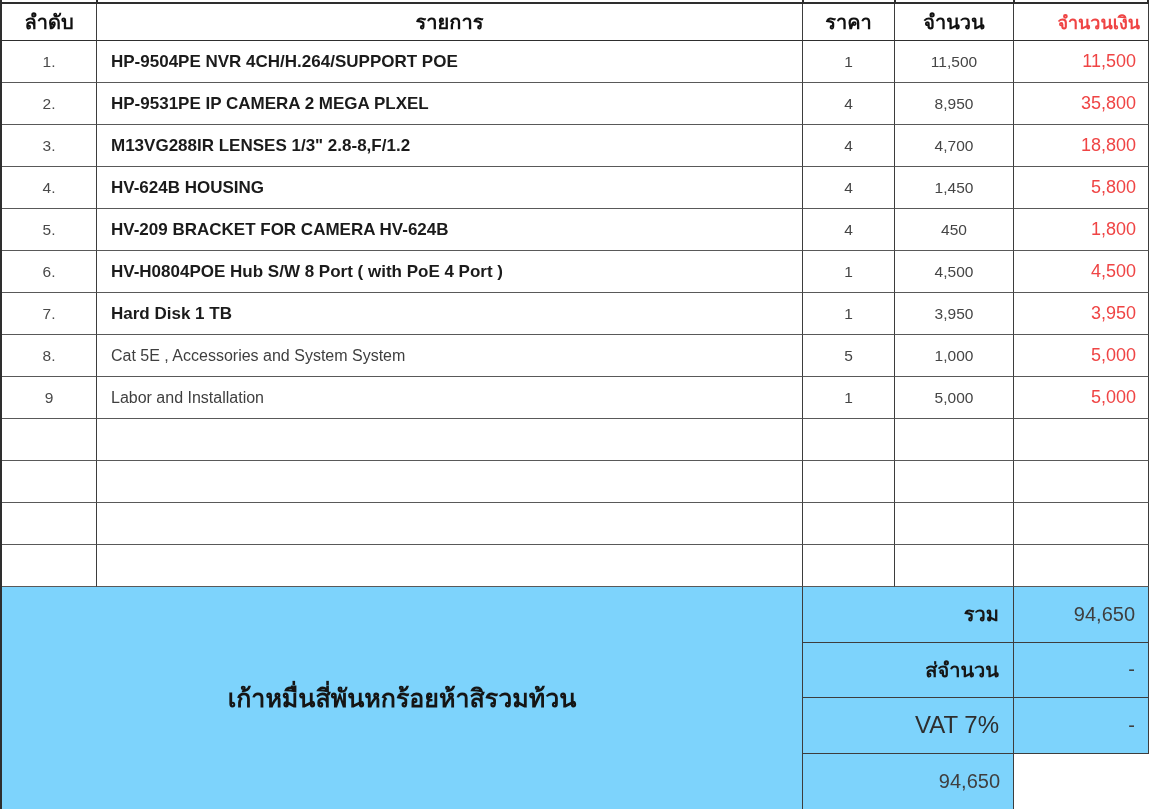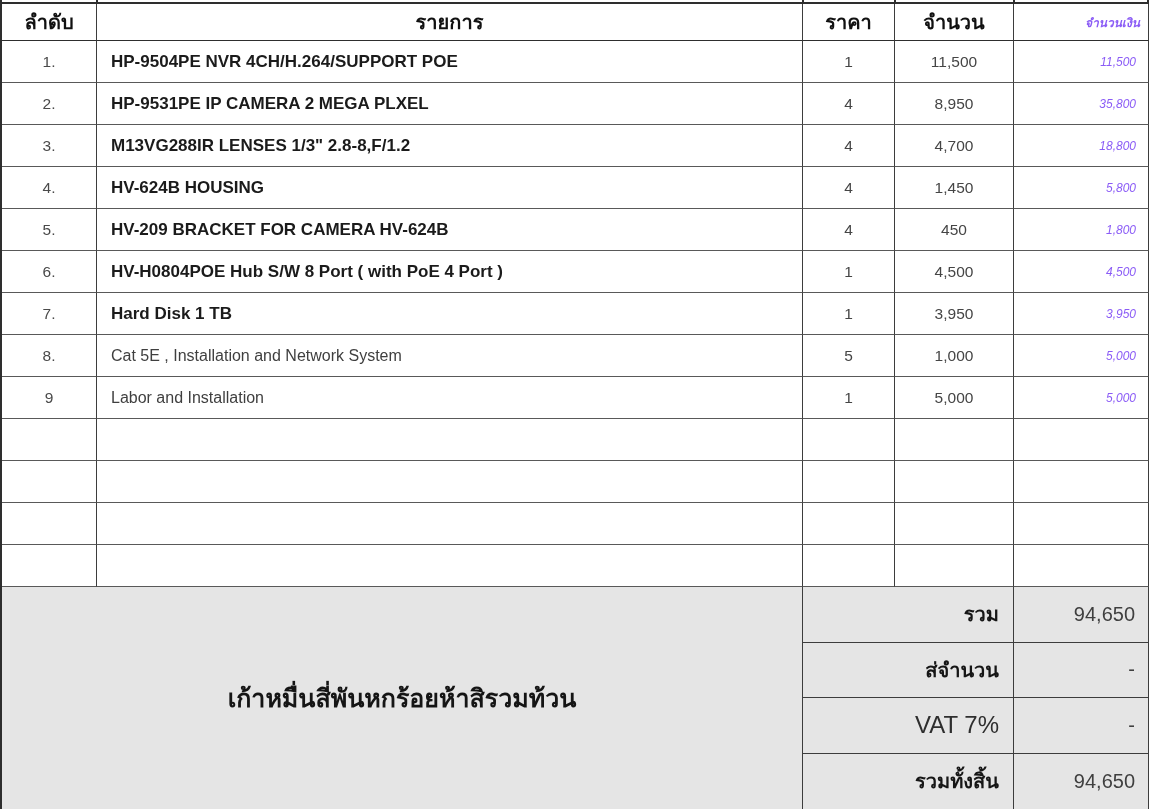--- a/index.html
+++ b/index.html
@@ -15,26 +15,26 @@
        grid-template-rows:37px repeat(13,42px);border-left:2px solid #2e2e2e;}
   .row{display:contents;}
   .c{box-sizing:border-box;border-right:1.6px solid #3d3d3d;border-bottom:1.4px solid #595959;
      display:flex;align-items:center;overflow:hidden;white-space:nowrap;background:#fff;}
   .hdr{font-weight:700;font-size:20px;justify-content:center;border-bottom:1.8px solid #2e2e2e;color:#111;}
   .hdr.amt{justify-content:flex-end;padding-right:8px;}
   .no{justify-content:center;font-size:15.5px;color:#4a4a4a;}
   .item{padding-left:14px;font-weight:700;font-size:17px;color:#1b1b1b;}
   .item.reg{font-weight:400;font-size:16px;color:#3f3f3f;}
   .num{justify-content:center;font-size:15.5px;color:#454545;}
-  .amt{justify-content:flex-end;padding-right:12px;font-size:12px;color:#8b5cf6;font-style:italic;}
+  .amt{justify-content:flex-end;padding-right:12px;font-size:18px;color:#ef4444;}
 
   
   .sum{display:grid;grid-template-columns:801px 211px 135px;grid-template-rows:repeat(4,55.5px);
        border-left:2px solid #2e2e2e;}
-  .s{box-sizing:border-box;border-right:1.6px solid #3d3d3d;display:flex;align-items:center;background:#e5e5e5;text-align:right;}
+  .s{box-sizing:border-box;border-right:1.6px solid #3d3d3d;display:flex;align-items:center;background:#7dd3fc;text-align:right;}
   .words{grid-row:1/5;grid-column:1;justify-content:center;font-weight:700;font-size:25px;color:#151515;}
   .slabel{justify-content:flex-end;padding-right:14px;font-weight:700;font-size:20px;color:#161616;
           border-bottom:1.5px solid #3d3d3d;}
   .slabel.reg{font-weight:400;font-size:24px;color:#2e2e2e;}
   .sval{justify-content:flex-end;padding-right:13px;font-size:20px;color:#3f3f3f;
         border-bottom:1.5px solid #3d3d3d;}
   .last{border-bottom:none;}
 </style>
 </head>
 <body>
@@ -103,21 +103,21 @@
     </div>
     <div class="row">
       <div class="c no">7.</div>
       <div class="c item">Hard Disk 1 TB</div>
       <div class="c num">1</div>
       <div class="c num">3,950</div>
       <div class="c amt">3,950</div>
     </div>
     <div class="row">
       <div class="c no">8.</div>
-      <div class="c item reg">Cat 5E , Installation and Network System</div>
+      <div class="c item reg">Cat 5E , Accessories and System System</div>
       <div class="c num">5</div>
       <div class="c num">1,000</div>
       <div class="c amt">5,000</div>
     </div>
     <div class="row">
       <div class="c no">9</div>
       <div class="c item reg">Labor and Installation</div>
       <div class="c num">1</div>
       <div class="c num">5,000</div>
       <div class="c amt">5,000</div>
@@ -158,17 +158,16 @@
 
     <div class="s slabel" style="grid-row:1">รวม</div>
     <div class="s sval" style="grid-row:1">94,650</div>
 
     <div class="s slabel" style="grid-row:2">ส่จำนวน</div>
     <div class="s sval" style="grid-row:2">-</div>
 
     <div class="s slabel reg" style="grid-row:3">VAT 7%</div>
     <div class="s sval" style="grid-row:3">-</div>
 
-    <div class="s slabel last" style="grid-row:4">รวมทั้งสิ้น</div>
     <div class="s sval last" style="grid-row:4">94,650</div>
   </div>
 
 </div>
 
 </body></html>

